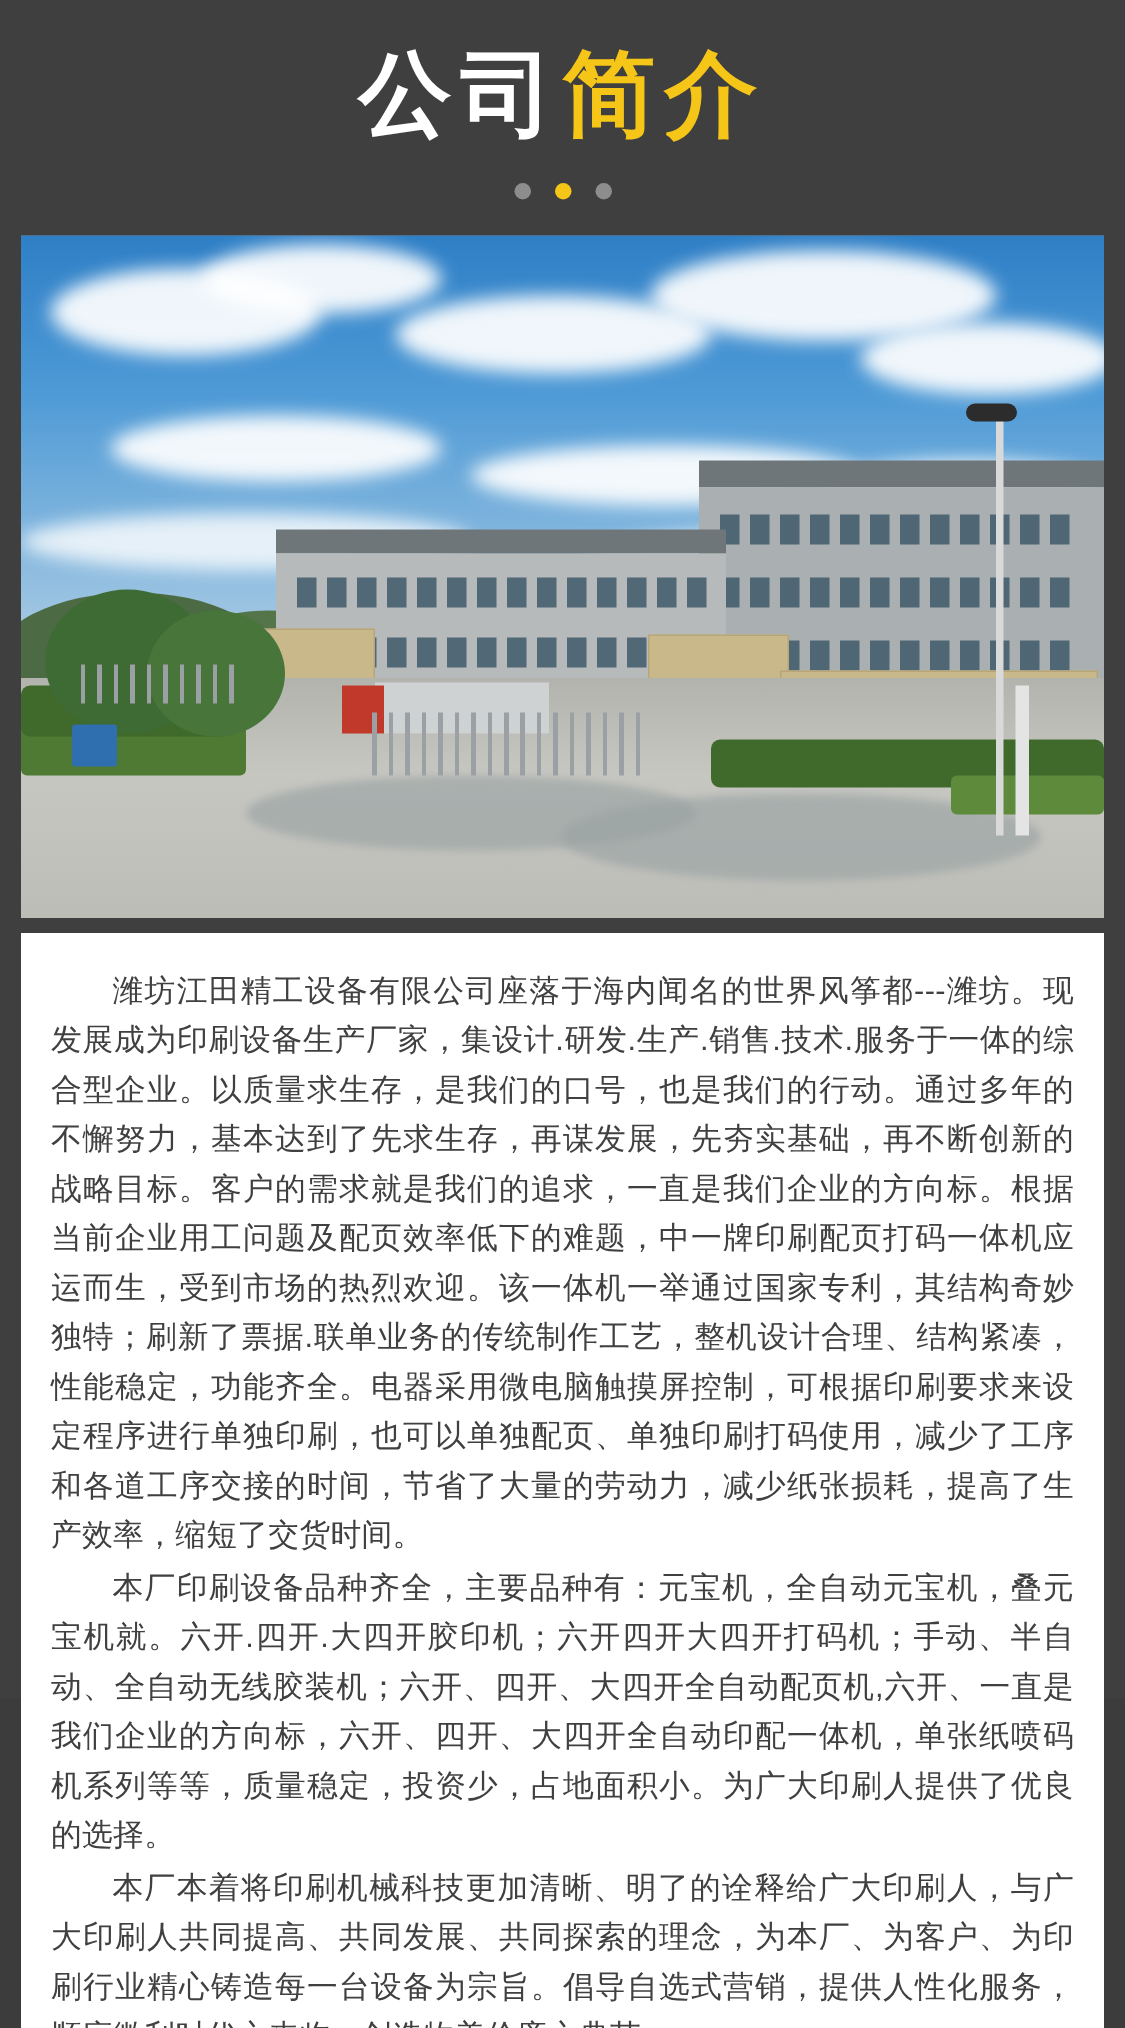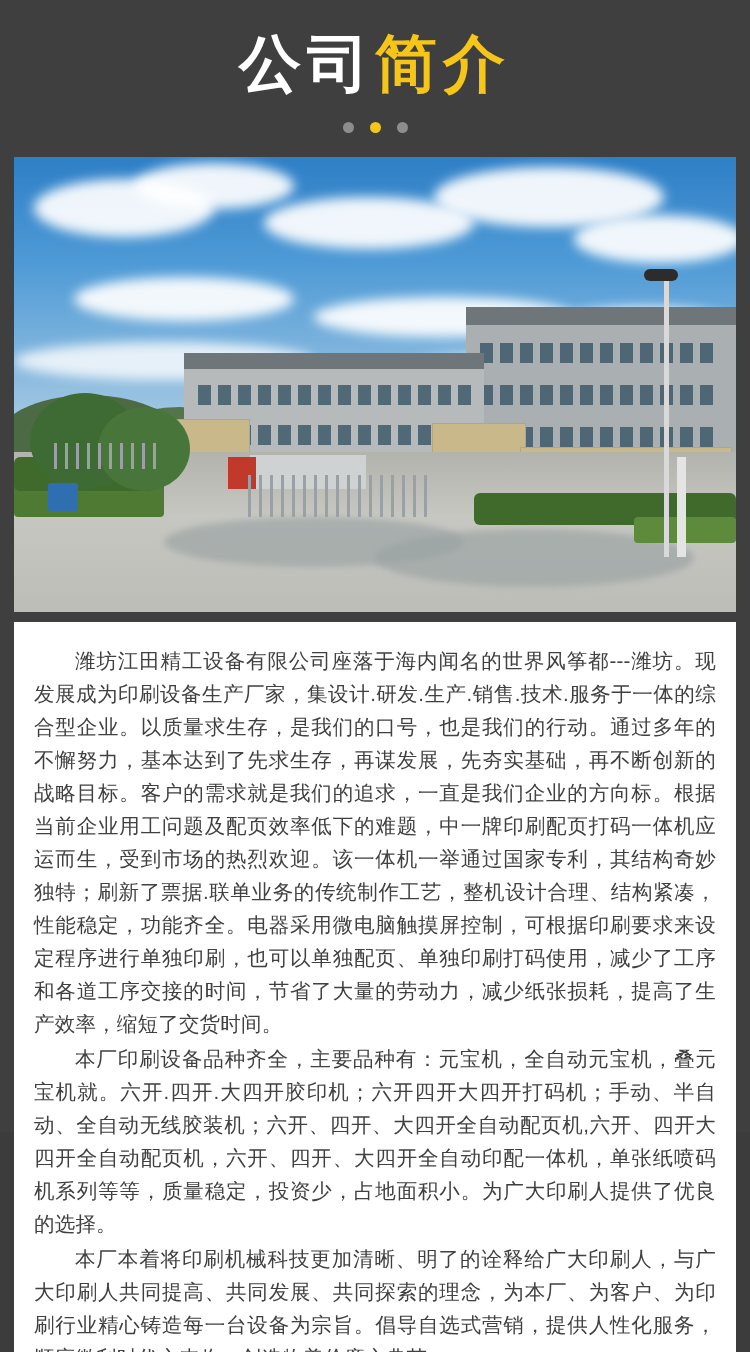--- a/index.html
+++ b/index.html
@@ -338,18 +338,18 @@
       <div class="pole" style="left:650px; top:118px; height:282px;"></div>
       <div class="pole-head" style="left:630px; top:112px;"></div>
       <div class="pole" style="left:663px; top:300px; height:100px; width:9px; background:#e4e4e4;"></div>
 
       <div class="bin" style="left:34px; top:326px; width:30px; height:28px;"></div>
     </div>
   </div>
 
   <div class="text-panel">
     <p class="para">潍坊江田精工设备有限公司座落于海内闻名的世界风筝都---潍坊。现发展成为印刷设备生产厂家，集设计.研发.生产.销售.技术.服务于一体的综合型企业。以质量求生存，是我们的口号，也是我们的行动。通过多年的不懈努力，基本达到了先求生存，再谋发展，先夯实基础，再不断创新的战略目标。客户的需求就是我们的追求，一直是我们企业的方向标。根据当前企业用工问题及配页效率低下的难题，中一牌印刷配页打码一体机应运而生，受到市场的热烈欢迎。该一体机一举通过国家专利，其结构奇妙独特；刷新了票据.联单业务的传统制作工艺，整机设计合理、结构紧凑，性能稳定，功能齐全。电器采用微电脑触摸屏控制，可根据印刷要求来设定程序进行单独印刷，也可以单独配页、单独印刷打码使用，减少了工序和各道工序交接的时间，节省了大量的劳动力，减少纸张损耗，提高了生产效率，缩短了交货时间。</p>
-    <p class="para">本厂印刷设备品种齐全，主要品种有：元宝机，全自动元宝机，叠元宝机就。六开.四开.大四开胶印机；六开四开大四开打码机；手动、半自动、全自动无线胶装机；六开、四开、大四开全自动配页机,六开、四开大四开全自动配页机，六开、四开、大四开全自动印配一体机，单张纸喷码机系列等等，质量稳定，投资少，占地面积小。为广大印刷人提供了优良的选择。</p>
+    <p class="para">本厂印刷设备品种齐全，主要品种有：元宝机，全自动元宝机，叠元宝机就。六开.四开.大四开胶印机；六开四开大四开打码机；手动、半自动、全自动无线胶装机；六开、四开、大四开全自动配页机,六开、一直是我们企业的方向标，六开、四开、大四开全自动印配一体机，单张纸喷码机系列等等，质量稳定，投资少，占地面积小。为广大印刷人提供了优良的选择。</p>
     <p class="para">本厂本着将印刷机械科技更加清晰、明了的诠释给广大印刷人，与广大印刷人共同提高、共同发展、共同探索的理念，为本厂、为客户、为印刷行业精心铸造每一台设备为宗旨。倡导自选式营销，提供人性化服务，顺应微利时代之来临，创造物美价廉之典范。</p>
 
   </div>
 
 </div>
 
 </body></html>

